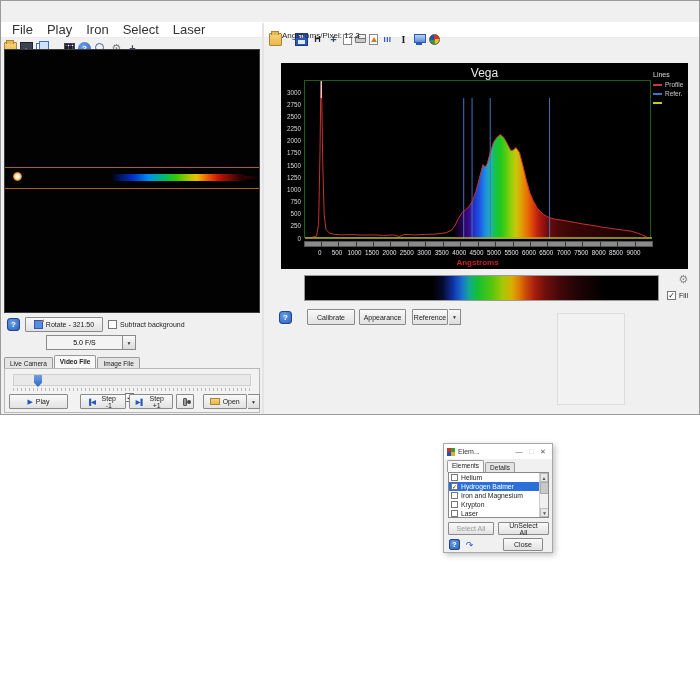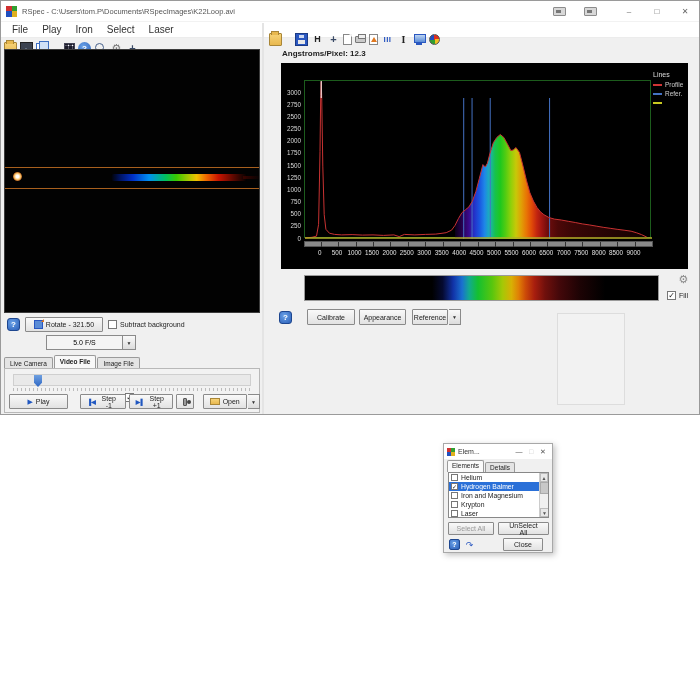--- a/index.html
+++ b/index.html
@@ -14,21 +14,21 @@
   #app-logo{width:11px;height:11px;display:grid;grid-template-columns:1fr 1fr;grid-template-rows:1fr 1fr;margin-right:5px;}
   #app-logo i{display:block;}
   #title-text{font-size:7.5px;color:#555;}
   #titlebar-right{position:absolute;right:0;top:0;height:21px;display:flex;align-items:center;}
   .plug-ico{width:13px;height:9px;border:1px solid #8c8c8c;background:#d8d8d8;margin-right:18px;border-radius:1px;position:relative;}
   .plug-ico:after{content:"";position:absolute;left:2px;top:2px;width:5px;height:3px;background:#777;}
   .cap{width:28px;height:21px;display:flex;align-items:center;justify-content:center;
        font-size:8px;color:#666;}
 
   #menubar{position:absolute;left:0;top:21px;width:100%;height:16px;background:#fff;display:flex;align-items:center;padding-left:4px;border-bottom:1px solid #ececec;}
-  .menu-item{font-size:10px;color:#333;padding:2px 7px;}
+  .menu-item{font-size:13px;color:#333;padding:2px 7px;}
 
   
   #toolbar-left{position:absolute;left:3px;top:39px;height:16px;display:flex;align-items:center;gap:3px;}
   #toolbar-right{position:absolute;left:268px;top:30px;height:16px;display:flex;align-items:center;gap:3px;}
   .tbi{width:13px;height:13px;position:relative;display:flex;align-items:center;justify-content:center;font-size:9px;}
 
   
   .i-open-folder{background:linear-gradient(#f6d277,#e8b84e);border:1px solid #a98637;border-radius:1px;}
   .i-open-folder:before{content:"";position:absolute;left:1px;top:-3px;width:6px;height:3px;background:#e8b84e;border:1px solid #a98637;border-bottom:none;}
   .i-dropdown{width:7px;color:#444;font-size:6px;}
@@ -112,21 +112,21 @@
   #open-btn{width:44px;height:15px;margin-left:9px;}
   #open-dd{width:13px;height:15px;margin-left:1px;}
   .tri-play{color:#2057c0;font-size:7px;}
   .step-glyph{color:#2057c0;font-size:6px;font-weight:bold;}
   .i-camera{width:11px;height:8px;background:#9a9a9a;border:1px solid #555;border-radius:1px;position:relative;}
   .i-camera:after{content:"";position:absolute;left:3px;top:1px;width:4px;height:4px;border-radius:50%;background:#444;}
   .i-folder-s{width:10px;height:7px;background:linear-gradient(#f6d277,#e8b84e);border:1px solid #a98637;position:relative;}
 
   
   #splitter{position:absolute;left:261px;top:22px;width:2px;height:391px;background:#e4e4e4;}
-  #scale-label{position:absolute;left:281px;top:48px;font-size:8px;color:#222;font-weight:bold;}
+  #scale-label{position:absolute;left:281px;top:30px;font-size:8px;color:#222;}
   #chartbox{position:absolute;left:280px;top:62px;width:407px;height:206px;background:#000;}
   #chart-title{position:absolute;left:0;top:3px;width:100%;text-align:center;color:#e8e8e8;font-size:12px;}
   #plot-frame{position:absolute;left:23px;top:17px;width:347px;height:158px;border:1px solid #1c5c1c;}
   #plot{position:absolute;left:0;top:0;}
   #legend{position:absolute;left:372px;top:8px;color:#ddd;font-size:7px;}
   #legend .lg-title{margin-bottom:2px;}
   .lg-row{display:flex;align-items:center;gap:3px;height:9px;font-size:6.5px;color:#ccc;}
   .lg-swatch{width:9px;height:2px;flex:none;}
   .ylabel{position:absolute;width:20px;text-align:right;color:#d8d8d8;font-size:6.3px;}
   #tickband{position:absolute;left:23px;top:178px;width:349px;height:6px;background:#8a8a8a;border:1px solid #555;}
@@ -169,36 +169,20 @@
   #unselall-btn{width:51px;height:13px;}
   #dlg-bottom{position:absolute;left:5px;top:94px;width:100px;display:flex;align-items:center;}
   .dlg-ico-help{width:11px;height:11px;border-radius:2px;background:radial-gradient(circle at 40% 35%,#6aa2e8,#2b5fb8);color:#fff;font-size:7px;font-weight:bold;display:flex;align-items:center;justify-content:center;border:1px solid #1d468f;}
   .dlg-ico-redo{width:11px;height:11px;margin-left:4px;color:#2a57c0;font-size:9px;display:flex;align-items:center;justify-content:center;}
   #dlg-close-btn{width:40px;height:13px;margin-left:28px;}
 </style>
 </head>
 <body>
 
 <div id="app">
-  <div id="titlebar">
-    <div id="app-logo">
-      <i style="background:#d03030"></i>
-        <i style="background:#30a030"></i>
-      <i style="background:#2050c0"></i>
-        <i style="background:#e0b020"></i>
-    </div>
-    <span id="title-text">RSpec - C:\Users\tom.P\Documents\RSpecImages\K22Loop.avi</span>
-    <div id="titlebar-right">
-      <div class="plug-ico"></div>
-      <div class="plug-ico"></div>
-      <div class="cap">–</div>
-      <div class="cap">□</div>
-      <div class="cap">✕</div>
-    </div>
-  </div>
 
   <div id="menubar">
       <span class="menu-item">File</span>
       <span class="menu-item">Play</span>
       <span class="menu-item">Iron</span>
       <span class="menu-item">Select</span>
       <span class="menu-item">Laser</span>
     </div>
   <div id="toolbar-left">
       <div class="tbi i-open-folder"></div>
@@ -288,20 +272,21 @@
       <span class="i-folder-s"></span>
       <span>Open</span>
     </button>
     <div id="open-dd" class="dd-arrow">▼</div>
   </div>
 
   <div id="splitter"></div>
   <div id="scale-label">Angstroms/Pixel: 12.3</div>
 
   <div id="chartbox">
+    <div id="chart-title">Vega</div>
     <div id="plot-frame">
       <svg id="plot" width="347" height="158" viewBox="0 0 347 158">
           <defs>
             <linearGradient id="specgrad" x1="0" x2="1" y1="0" y2="0">
               <stop offset="0.0000" stop-color="#0a0018"></stop>
               <stop offset="0.0364" stop-color="#26004d"></stop>
               <stop offset="0.0727" stop-color="#3b0a8c"></stop>
               <stop offset="0.1000" stop-color="#2430c8"></stop>
               <stop offset="0.1273" stop-color="#1a55e0"></stop>
               <stop offset="0.1545" stop-color="#1f86e8"></stop>
@@ -363,20 +348,21 @@
         <div class="xtick" style="left: 190.1px;"></div>
         <div class="xtick" style="left: 207.5px;"></div>
         <div class="xtick" style="left: 224.9px;"></div>
         <div class="xtick" style="left: 242.4px;"></div>
         <div class="xtick" style="left: 259.8px;"></div>
         <div class="xtick" style="left: 277.3px;"></div>
         <div class="xtick" style="left: 294.7px;"></div>
         <div class="xtick" style="left: 312.1px;"></div>
         <div class="xtick" style="left: 329.6px;"></div>
       </div>
+    <div id="x-axis-title" style="color: rgb(204, 34, 34);">Angstroms</div>
   <div class="ylabel" style="left: 0px; top: 171.5px;">0</div>
       <div class="ylabel" style="left: 0px; top: 159.346px;">250</div>
       <div class="ylabel" style="left: 0px; top: 147.192px;">500</div>
       <div class="ylabel" style="left: 0px; top: 135.038px;">750</div>
       <div class="ylabel" style="left: 0px; top: 122.885px;">1000</div>
       <div class="ylabel" style="left: 0px; top: 110.731px;">1250</div>
       <div class="ylabel" style="left: 0px; top: 98.5769px;">1500</div>
       <div class="ylabel" style="left: 0px; top: 86.4231px;">1750</div>
       <div class="ylabel" style="left: 0px; top: 74.2692px;">2000</div>
       <div class="ylabel" style="left: 0px; top: 62.1154px;">2250</div>

